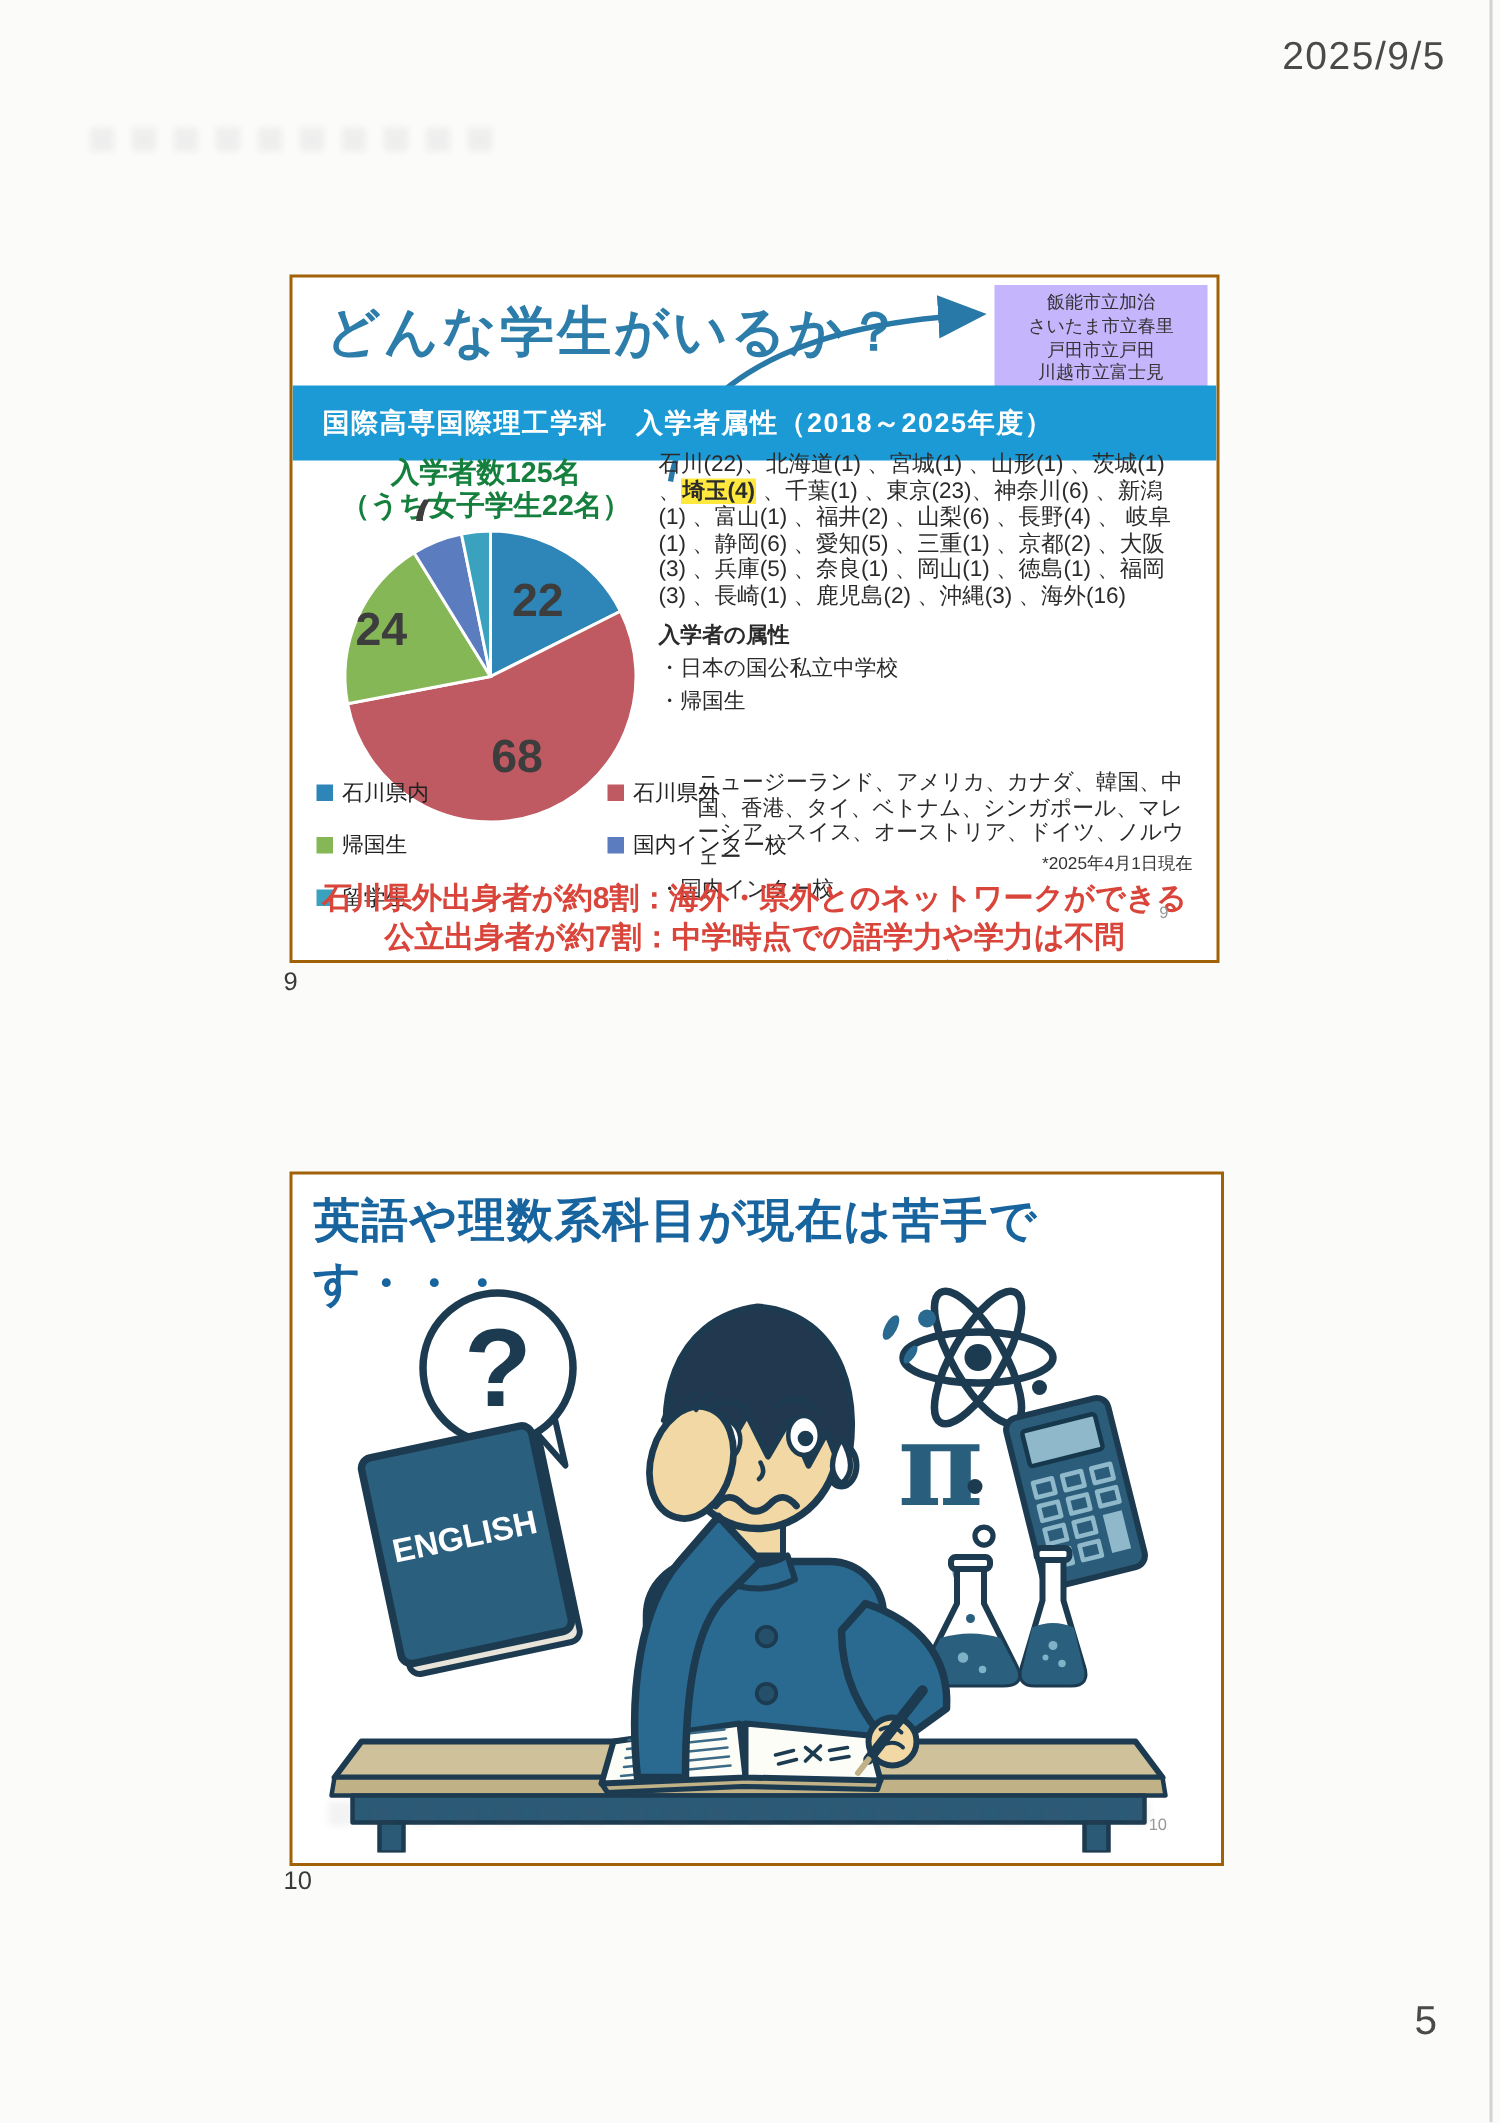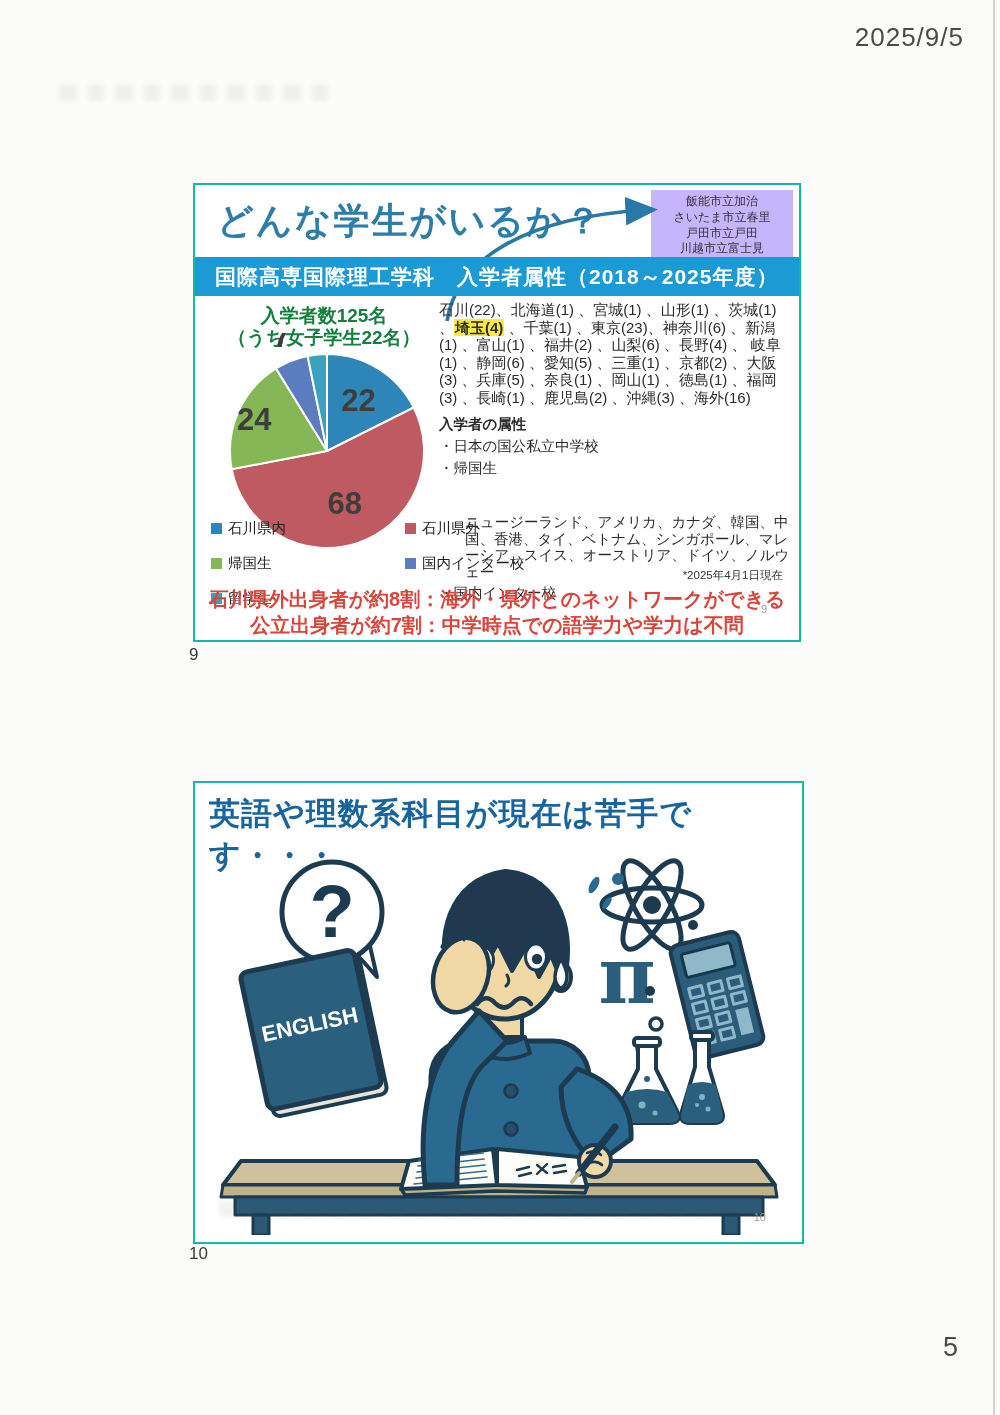--- a/index.html
+++ b/index.html
@@ -9,31 +9,31 @@
     font-family:"Liberation Sans","DejaVu Sans",sans-serif;
     color:#222;overflow:hidden;
   }
   .scan-edge{position:absolute;right:5px;top:0;width:2px;height:100%;background:#b9b9b4;opacity:.6;}
   .bleed{position:absolute;opacity:.07;filter:blur(2px);background:repeating-linear-gradient(90deg,#556 0 16px,transparent 16px 28px);}
   .date{position:absolute;top:22px;right:36px;font-size:26px;color:#4a4a4a;letter-spacing:1px;}
   .page-number{position:absolute;bottom:52px;right:42px;font-size:27px;color:#4a4a4a;}
   .slide-label{position:absolute;font-size:17px;color:#3a3a3a;}
 
   
-  .slide{position:absolute;background:#fff;border:2px solid #14b8a6;overflow:hidden;}
+  .slide{position:absolute;background:#fff;border:2px solid #a16207;overflow:hidden;padding-left:12px;}
   #slide1{left:193px;top:183px;width:604px;height:455px;}
   #slide2{left:193px;top:781px;width:607px;height:459px;}
 
   
   .s1-title{position:absolute;left:22px;top:12px;font-size:36px;font-weight:bold;color:#2d7dab;letter-spacing:2px;}
   .school-box{position:absolute;right:6px;top:5px;width:138px;background:#c4b5fd;
     font-size:12px;line-height:1.32;color:#333;text-align:center;padding:4px 2px;}
   .s1-arrow{position:absolute;left:0;top:0;width:604px;height:180px;pointer-events:none;}
-  .banner{position:absolute;left:0;top:72px;width:100%;height:39px;background:#1b9ad5;
-    color:#fff;font-weight:bold;font-size:21px;display:flex;align-items:center;padding-left:20px;box-sizing:border-box;letter-spacing:1px;}
+  .banner{position:absolute;left:0;top:72px;width:100%;height:50px;background:#1b9ad5;
+    color:#fff;font-weight:bold;font-size:18px;display:flex;align-items:center;padding-left:20px;box-sizing:border-box;letter-spacing:1px;}
   .left-col{position:absolute;left:10px;top:120px;width:238px;}
   .pie-title{ text-align:center;font-weight:bold;font-size:19px;line-height:22px;color:#15803d;}
   #pie-svg{position:absolute;left:6px;top:148px;}
   .legend{position:absolute;left:16px;top:334px;display:grid;grid-template-columns:178px auto;row-gap:10px;column-gap:6px;
     font-size:14.5px;color:#222;width:420px;gap:16px;}
   .legend-item{display:flex;align-items:center;white-space:nowrap;}
   .legend-swatch{width:11px;height:11px;margin-right:6px;flex:0 0 auto;}
   .right-col{position:absolute;left:244px;top:116px;width:352px;font-size:15px;line-height:17.6px;color:#2b2b2b;}
   .hl{background:#ffe93e;font-weight:bold;padding:0 1px;}
   .attr-head{font-weight:bold;font-size:14.5px;margin-top:9px;}

